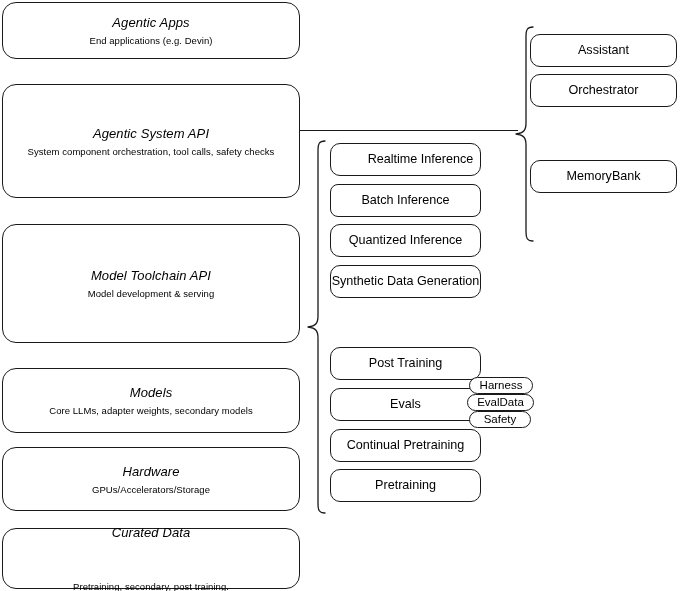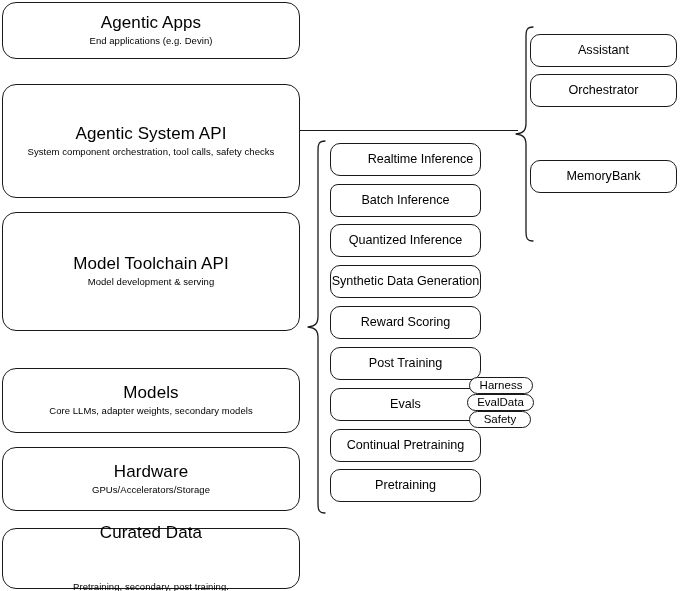--- a/index.html
+++ b/index.html
@@ -31,23 +31,24 @@
     color: #000000;
   }
 
   
   .node.layer {
     left: 2px;
     width: 298px;
     border-radius: 14px;
   }
   .layer .title {
-    font-size: 17px;
+    font-size: 13px;
     line-height: 17px;
     letter-spacing: 0.1px;
+    font-style: italic;
   }
   .layer .sub {
     font-size: 9.5px;
     line-height: 13px;
     margin-top: 3px;
     letter-spacing: 0.05px;
   }
 
   
   .node.item {
@@ -111,21 +112,21 @@
   <div class="node layer" style="top:2px; height:57px;">
     <div class="title">Agentic Apps</div>
     <div class="sub">End applications (e.g. Devin)</div>
   </div>
 
   <div class="node layer" style="top:84px; height:114px;">
     <div class="title">Agentic System API</div>
     <div class="sub">System component orchestration, tool calls, safety checks</div>
   </div>
 
-  <div class="node layer" style="top:212px; height:119px;">
+  <div class="node layer" style="top:224px; height:119px;">
     <div class="title">Model Toolchain API</div>
     <div class="sub">Model development &amp; serving</div>
   </div>
 
   <div class="node layer" style="top:368px; height:65px;">
     <div class="title">Models</div>
     <div class="sub">Core LLMs, adapter weights, secondary models</div>
   </div>
 
   <div class="node layer" style="top:447px; height:64px;">
@@ -149,23 +150,20 @@
   </div>
   <div class="node item mid" style="top:184px;border-radius:8px;">
     <div class="title">Batch Inference</div>
   </div>
   <div class="node item mid" style="top:224px;">
     <div class="title">Quantized Inference</div>
   </div>
   <div class="node item mid" style="top:265px;">
     <div class="title">Synthetic Data Generation</div>
   </div>
-  <div class="node item mid" style="top:306px;">
-    <div class="title">Reward Scoring</div>
-  </div>
   <div class="node item mid" style="top:347px;">
     <div class="title">Post Training</div>
   </div>
   <div class="node item mid" style="top:388px;">
     <div class="title">Evals</div>
   </div>
   <div class="node item mid" style="top:429px;">
     <div class="title">Continual Pretraining</div>
   </div>
   <div class="node item mid" style="top:469px;">

